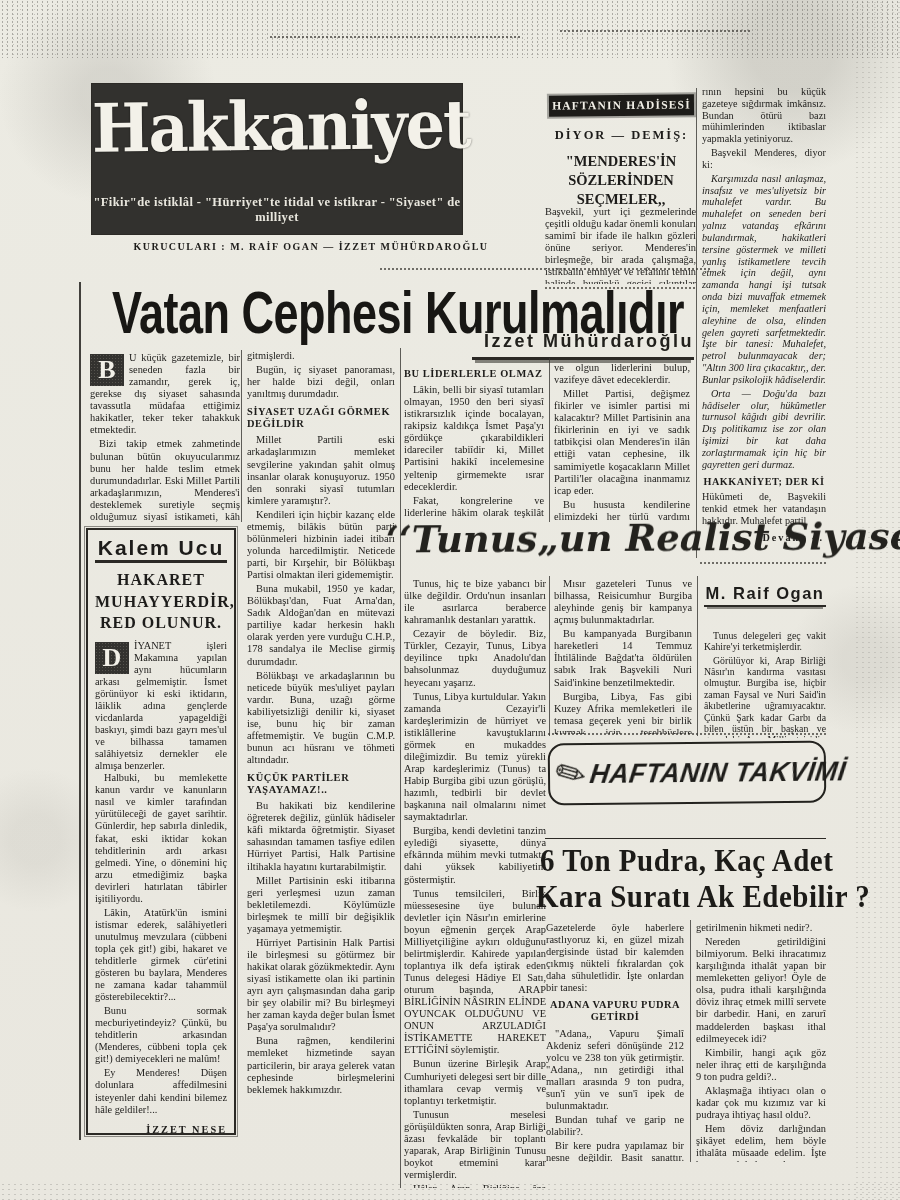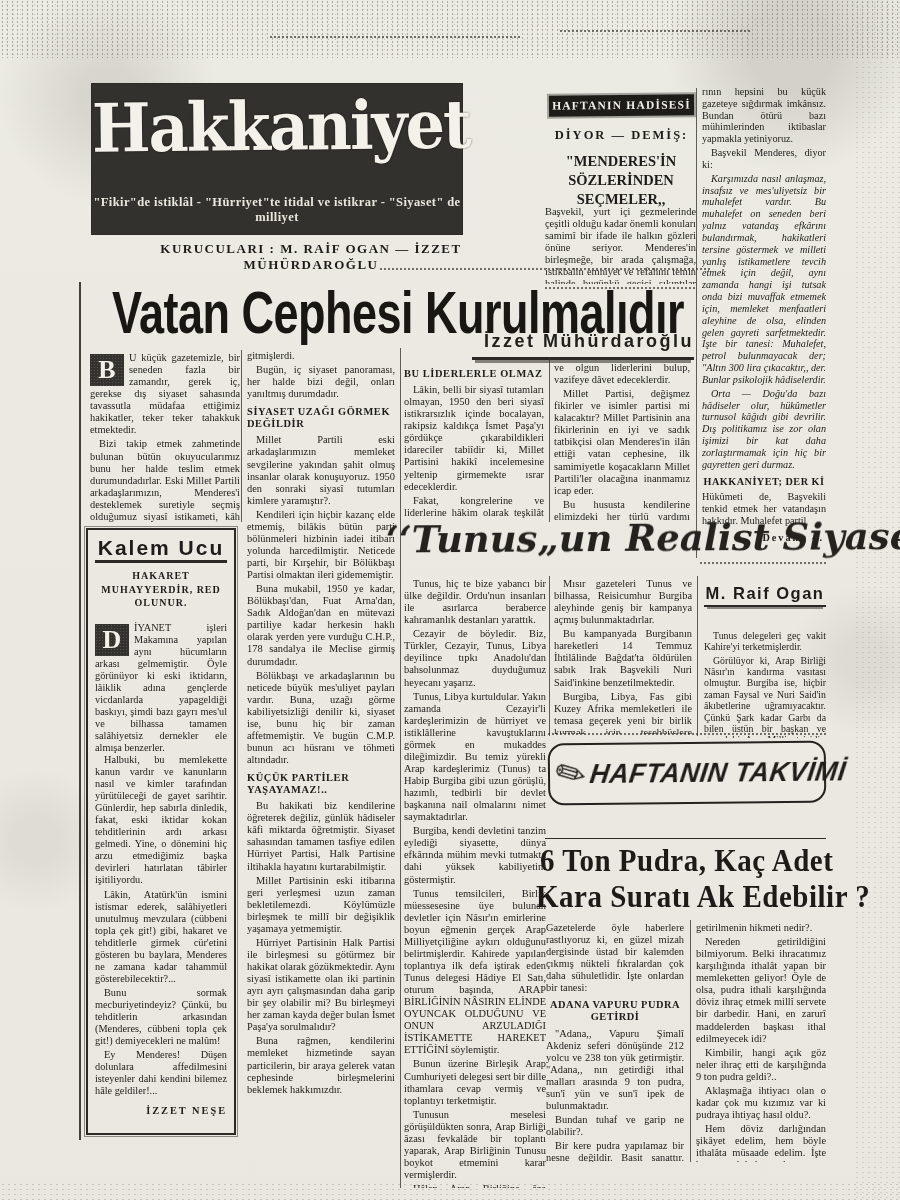--- a/index.html
+++ b/index.html
@@ -32,21 +32,21 @@
     background-image:radial-gradient(#5a5852 15%, transparent 17%),radial-gradient(#161512 15%, transparent 17%);
     background-size:4px 4px;background-position:0 0,2px 2px;
     box-shadow:0 0 0 1px #2c2a26;}
   .mast-title{position:absolute;left:0;top:6px;width:100%;text-align:center;
     font-family:"DejaVu Serif","Liberation Serif",serif;font-weight:bold;font-size:62px;
     letter-spacing:-2px;color:#f3f1e9;transform:scaleY(1.08) rotate(-.6deg);
     text-shadow:0 0 2px rgba(0,0,0,.6);}
   .mast-slogan{position:absolute;left:0;bottom:9px;width:100%;text-align:center;
     font-size:12.5px;font-weight:bold;color:#e9e7de;letter-spacing:.4px;filter:blur(.2px);}
   .founders{position:absolute;left:95px;top:241px;width:432px;text-align:center;
-    font-weight:bold;font-size:13px;letter-spacing:1.5px;filter:blur(.2px);}
+    font-weight:bold;font-size:10px;letter-spacing:1.5px;filter:blur(.2px);}
   .dateline{position:absolute;left:95px;top:259px;width:432px;height:17px;
     border-top:1.5px solid #2c2a26;border-bottom:1.5px solid #2c2a26;
     display:flex;justify-content:space-between;align-items:center;
     font-weight:bold;font-size:11.5px;letter-spacing:1px;padding:0 5px;box-sizing:border-box;filter:blur(.2px);}
 
   .hh-box{position:absolute;left:549px;top:95px;width:145px;height:21px;background:#1d1c19;
     color:#f1efe7;text-align:center;line-height:21px;font-weight:bold;font-size:11.5px;
     letter-spacing:1.2px;box-shadow:0 0 0 2px rgba(29,28,25,.35);transform:rotate(-.5deg);}
   .hh-kicker{position:absolute;left:549px;top:128px;width:145px;text-align:center;
     font-weight:bold;font-size:12.5px;letter-spacing:2px;filter:blur(.25px);}
@@ -73,22 +73,22 @@
   .dropcap{float:left;width:34px;height:32px;margin:2px 5px 0 0;background-color:#33322f;
     background-image:radial-gradient(#56544e 18%, transparent 20%);background-size:3px 3px;
     color:#f2f0e8;font-weight:bold;font-size:26px;line-height:32px;text-align:center;}
 
   .kalembox{position:absolute;left:86px;top:528px;width:150px;height:607px;
     border:2px solid #2b2925;outline:1px solid rgba(43,41,37,.5);outline-offset:1px;
     box-sizing:border-box;padding:6px 7px;overflow:hidden;}
   .kalem-title{font-size:21px;font-weight:bold;letter-spacing:2px;text-align:center;
     border-bottom:3px solid #2b2925;padding-bottom:0;margin-bottom:6px;
     font-family:"Liberation Sans","DejaVu Sans",sans-serif;filter:blur(.2px);}
-  .kalem-sub{text-align:center;font-weight:bold;font-size:10px;letter-spacing:1px;
-    line-height:1.35;margin-bottom:12px;filter:blur(.25px);}
+  .kalem-sub{text-align:center;font-weight:bold;font-size:16px;letter-spacing:1px;
+    line-height:1.35;margin-bottom:6px;filter:blur(.25px);}
   .kalem-body{font-size:10.3px;line-height:1.17;text-align:justify;filter:blur(.26px);}
   .kalem-body .b-p{margin:0 0 2px 0;text-indent:9px;}
   .kalem-body .b-sigr{margin-top:8px;text-align:right;font-weight:bold;letter-spacing:2px;}
 
   .tunus-headline{position:absolute;left:386px;top:516px;width:440px;height:54px;text-align:center;
     font-family:"DejaVu Serif","Liberation Serif",serif;font-style:italic;font-weight:bold;
     font-size:37px;color:#23221e;transform:rotate(-.4deg);filter:blur(.25px);white-space:nowrap;}
   .ogan-byline{position:absolute;left:704px;top:584px;width:122px;text-align:center;
     font-family:"Liberation Sans","DejaVu Sans",sans-serif;font-weight:bold;font-size:16.5px;
     letter-spacing:1.5px;border-bottom:2px solid #2b2925;padding-bottom:2px;
@@ -184,21 +184,21 @@
     </div>
   <div class="vline" style="left:241px;top:350px;height:172px;"></div>
   <div class="vline" style="left:400px;top:348px;height:840px;"></div>
   <div class="vline" style="left:549px;top:358px;height:164px;"></div>
 
   <div class="kalembox">
     <div class="kalem-title">Kalem Ucu</div>
     <div class="kalem-sub">HAKARET MUHAYYERDİR, RED OLUNUR.</div>
     <div class="kalem-body">
       <div class="b-lead">
-        <span class="dropcap">D</span><span>İYANET işleri Makamına yapılan aynı hücumların arkası gelmemiştir. Öyle görünüyor ki eski iktidarın, lâiklik adına gençlerde vicdanlarda yapageldiği baskıyı, şimdi bazı gayrı mes'ul ve bilhassa tamamen salâhiyetsiz dernekler ele almışa benzerler.</span>
+        <span class="dropcap">D</span><span>İYANET işleri Makamına yapılan aynı hücumların arkası gelmemiştir. İsmet görünüyor ki eski iktidarın, lâiklik adına gençlerde vicdanlarda yapageldiği baskıyı, şimdi bazı gayrı mes'ul ve bilhassa tamamen salâhiyetsiz dernekler ele almışa benzerler.</span>
       </div>
       <div>
           <div class="b-p">Halbuki, bu memlekette kanun vardır ve kanunların nasıl ve kimler tarafından yürütüleceği de gayet sarihtir. Günlerdir, hep sabırla dinledik, fakat, eski iktidar kokan tehditlerinin ardı arkası gelmedi. Yine, o dönemini hiç arzu etmediğimiz başka devirleri hatırlatan tâbirler işitiliyordu.</div>
           <div class="b-p">Lâkin, Atatürk'ün ismini istismar ederek, salâhiyetleri unutulmuş mevzulara (cübbeni topla çek git!) gibi, hakaret ve tehditlerle girmek cür'etini gösteren bu baylara, Menderes ne zamana kadar tahammül gösterebilecektir?...</div>
           <div class="b-p">Bunu sormak mecburiyetindeyiz? Çünkü, bu tehditlerin arkasından (Menderes, cübbeni topla çek git!) demiyecekleri ne malûm!</div>
           <div class="b-p">Ey Menderes! Düşen dolunlara affedilmesini isteyenler dahi kendini bilemez hâle geldiler!...</div>
           <div class="b-sigr">İZZET NEŞE</div>
         </div>
     </div>
   </div>

